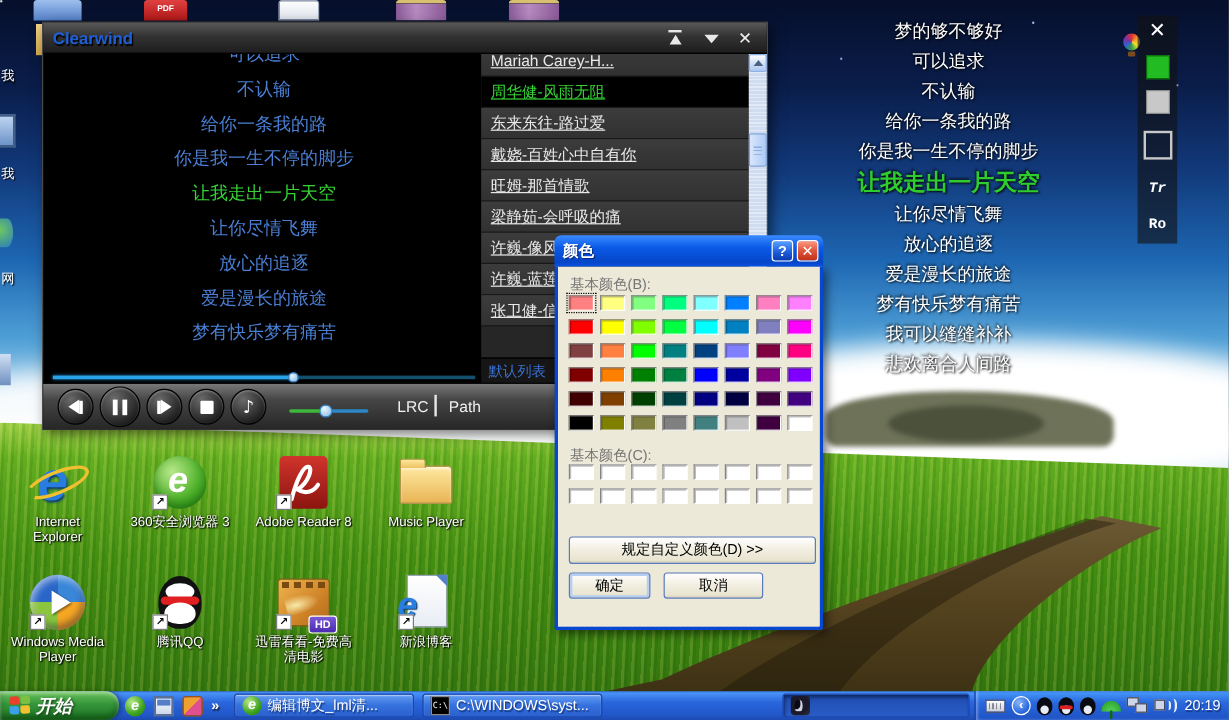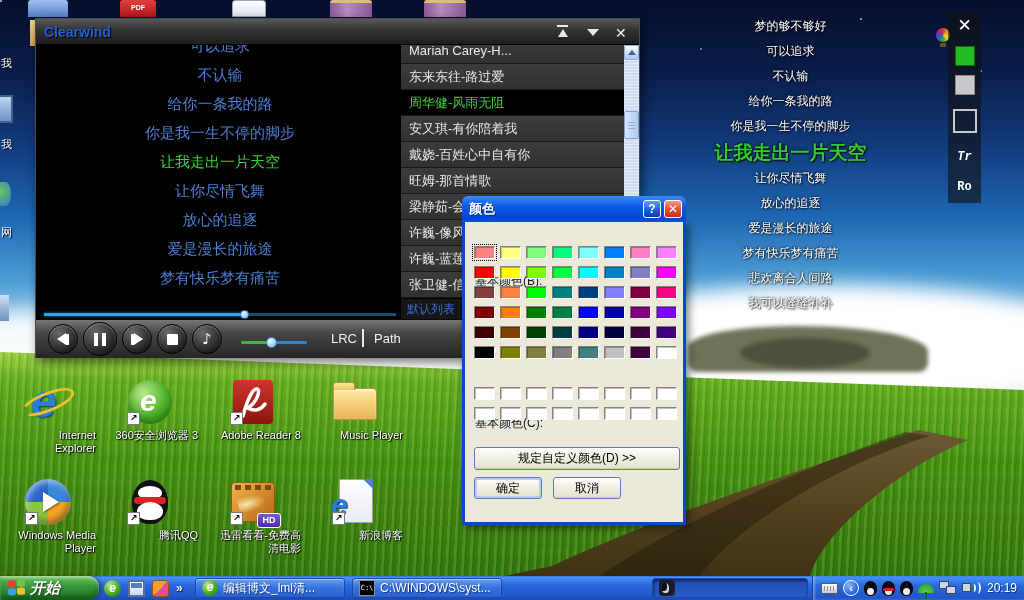--- a/index.html
+++ b/index.html
@@ -35,21 +35,21 @@
   #peek5 { left:424px; width:42px; background:linear-gradient(90deg,#8a5a98,#b88ac0 40%,#8a5a98); border-top:3px solid #d8c070;}
   .sliver { position:absolute; color:#fff; font-size:11px; text-shadow:1px 1px 1px #000; }
   #sl-mon { left:0; top:95px; width:13px; height:28px; background:linear-gradient(#bcd4f0,#6e93c8); border:2px solid #44608a; border-left:none; }
   #sl-globe { left:0; top:182px; width:11px; height:24px; background:radial-gradient(circle at 0 40%,#6ec85e,#2a7ac0); border-radius:0 50% 50% 0; }
   #sl-ico3 { left:0; top:295px; width:9px; height:26px; background:linear-gradient(#cfe0f4,#7090c0); }
   #sl-folder { left:30px; top:20px; width:6px; height:26px; background:linear-gradient(#f2d488,#d4a84c); }
 
   
   .dicon { position:absolute; width:96px; text-align:center; cursor:default; }
   .dicon .art { position:relative; width:48px; height:48px; margin:0 auto; }
-  .dicon .lbl { margin-top:3px; color:#fff; font-size:11px; line-height:13px; text-shadow:1px 1px 1px #000, 0 0 2px #000; white-space:pre-line;text-align:right; }
+  .dicon .lbl { margin-top:3px; color:#fff; font-size:11px; line-height:13px; text-shadow:1px 1px 1px #000, 0 0 2px #000; white-space:pre-line; }
   .shortcut { position:absolute; left:1px; bottom:1px; width:13px; height:13px; background:#fff; border:1px solid #7a7a7a; font-size:9px; line-height:11px; color:#000; text-align:center; font-weight:bold; }
   
   .ie-e { position:absolute; left:7px; top:-4px; font-size:46px; font-weight:bold; color:#2a7de0; text-shadow:1px 1px 2px #0a3a70; font-style:italic; }
   .ie-ring { position:absolute; left:-4px; top:14px; width:56px; height:20px; border:3px solid #f0c030; border-left-color:transparent; border-radius:50%; transform:rotate(-22deg); }
   
   .g360 { position:absolute; inset:2px; border-radius:50%; background:radial-gradient(circle at 35% 30%,#b8e88a,#52b32c 55%,#1f8a12); box-shadow:inset 0 -4px 8px rgba(0,60,0,.4); }
   .g360 span { position:absolute; left:12px; top:4px; font-size:30px; font-weight:bold; color:#fff; font-style:italic; }
   
   .adobe { position:absolute; inset:2px 4px; background:linear-gradient(#d0342c,#8c1410); border-radius:4px; }
   
@@ -88,21 +88,21 @@
   #player-lyrics { position:absolute; left:0; right:0; top:-14px; text-align:center; }
   #player-lyrics .lyric-line { height:29px; line-height:29px; color:var(--lyric-blue,#4a7fd4); font-size:15px; }
   #player-lyrics .lyric-line.active { color:var(--lyric-green,#35d435); }
   #p-progress { position:absolute; left:5px; top:264px; width:352px; height:10px; cursor:pointer; }
   .prog-done { position:absolute; left:0; top:4px; height:3px; width:57%; background:#29a3e8; box-shadow:0 0 3px #1a7ab8; }
   .prog-rest { position:absolute; right:0; top:4px; height:3px; width:43%; background:#13506e; }
   .prog-thumb { position:absolute; left:56%; top:1px; width:9px; height:9px; border-radius:50%; background:radial-gradient(circle at 35% 30%,#eaf6ff,#7db8e8); border:1px solid #3a86c8; }
 
   #playlist { position:absolute; left:365px; top:26px; width:223px; height:253px; overflow:hidden; background:#262626; }
   #playlist-rows { margin-top:-7px; }
-  .pl-row { height:26px; line-height:25px; padding-left:8px; font-size:13px; color:#e8e8e8; background:linear-gradient(#3c3c3c,#313131); border-bottom:1px solid #191919; white-space:nowrap; overflow:hidden; cursor:pointer; }
+  .pl-row { height:26px; line-height:25px; padding-left:8px; font-size:13px; color:#e8e8e8; background:linear-gradient(#3c3c3c,#313131); border-bottom:1px solid #191919; white-space:nowrap; overflow:hidden; cursor:pointer;text-decoration:underline; }
   .pl-row.selected { background:#000; color:var(--lyric-green,#35d435); }
   #pl-footer { position:absolute; left:365px; top:279px; width:238px; height:21px; background:#161616; border-top:1px solid #000; color:#3a6fd0; font-size:12px; line-height:20px; padding-left:6px; }
 
   #scrollbar { position:absolute; left:588px; top:26px; width:15px; height:253px; background:#cfdcf2; }
   #scrollbar::before { content:""; position:absolute; inset:0; background:repeating-linear-gradient(180deg, rgba(255,255,255,.8) 0 1px, transparent 1px 3px); opacity:.5; }
   .sb-btn { position:absolute; left:0; width:15px; height:15px; background:linear-gradient(#fdfefe,#cbdcf6 60%,#b0c8ee); border:1px solid #8cb0e8; border-radius:2px; display:flex; align-items:center; justify-content:center; cursor:pointer; }
   .sb-up { top:0; } .sb-down { bottom:0; }
   .sb-tri-up { border-bottom:5px solid #4d6185; border-left:4px solid transparent; border-right:4px solid transparent; }
   .sb-tri-dn { border-top:5px solid #4d6185; border-left:4px solid transparent; border-right:4px solid transparent; }
   #sb-thumb { position:absolute; left:0; top:66px; width:15px; height:28px; background:linear-gradient(90deg,#d8e6fb,#aecbf5); border:1px solid #7da2d8; border-radius:2px; cursor:grab; }
@@ -127,34 +127,34 @@
 
   
   #dialog { position:absolute; left:462px; top:222px; width:224px; height:303px; background:#ece9d8; border:3px solid #0847d0; border-top:none; border-radius:0 0 3px 3px; box-shadow:3px 3px 8px rgba(0,0,0,.5); font-size:12px; z-index:40; }
   #d-title { position:absolute; left:-3px; top:-26px; width:224px; height:26px; border-radius:6px 6px 0 0;
     background:linear-gradient(#3b8bff,#0a5ae8 40%,#0646c8 86%,#0a51e0); display:flex; align-items:center; padding:0 4px 0 7px; }
   #d-title .t { color:#fff; font-weight:bold; font-size:13px; text-shadow:1px 1px 1px #00257a; }
   #d-title .btns { margin-left:auto; display:flex; gap:3px; }
   .d-btn { width:18px; height:18px; border-radius:3px; border:1px solid #fff; color:#fff; font-weight:bold; font-size:12px; display:flex; align-items:center; justify-content:center; cursor:pointer; }
   .d-help { background:linear-gradient(#5aa0ff,#1a5ad8 60%,#0a3ab0); }
   .d-close { background:linear-gradient(#ff9a80,#e25a42 45%,#c03018); }
-  .d-label { position:absolute; left:10px; color:#0f172a;margin-top:44px; }
+  .d-label { position:absolute; left:10px; color:#737373; }
   #d-basic-lbl { top:7px; } #d-custom-lbl { top:149px; }
   .swgrid { position:absolute; left:9px; display:flex; flex-wrap:wrap; gap:7px 5px; width:206px; }
   #basic-colors { top:24px; } #custom-colors { top:165px; }
   .swatch { width:21px; height:13px; border:1px solid; border-color:#848284 #fff #fff #848284; box-shadow:inset 1px 1px 0 rgba(0,0,0,.25); cursor:pointer; background:#fff; }
   .swatch.selected { outline:1px dotted #000; outline-offset:1px; }
   .xpbtn { position:absolute; background:linear-gradient(#fff,#f2efe2 45%,#e8e4d0 90%,#d0cbb2); border:1px solid #5a7cbe; border-radius:3px; color:#000; font-size:12px; display:flex; align-items:center; justify-content:center; cursor:pointer; }
   #d-define { left:9px; top:225px; width:206px; height:23px; }
   #d-ok { left:9px; top:255px; width:68px; height:22px; box-shadow:inset 0 0 0 2px #b5cef2; }
-  #d-cancel { left:88px; top:255px; width:68px; height:22px; }
+  #d-cancel { left:88px; top:255px; width:83px; height:22px; }
 
   
   #desktop-lyrics { position:absolute; left:638px; top:14px; width:305px; text-align:center; z-index:6; }
-  #desktop-lyric-lines .dl-line { height:25px; line-height:25px; color:#fff; font-size:12px; text-shadow:1px 1px 2px #000, -1px -1px 2px rgba(0,0,0,.6); white-space:nowrap; }
+  #desktop-lyric-lines .dl-line { height:25px; line-height:25px; color:#fff; font-size:15px; text-shadow:1px 1px 2px #000, -1px -1px 2px rgba(0,0,0,.6); white-space:nowrap; }
   #desktop-lyric-lines .dl-line.active { color:var(--desktop-lyric-green,#2ecc2e); font-size:19px; font-weight:bold; height:27px; line-height:27px; }
 
   #lyr-toolbar { position:absolute; left:948px; top:13px; width:33px; height:190px; background:rgba(18,18,20,.62); z-index:7; display:flex; flex-direction:column; align-items:center; }
   #lt-close { color:#fff; font-size:17px; font-weight:bold; margin-top:4px; cursor:pointer; line-height:18px; }
   .lt-sw { width:20px; height:20px; cursor:pointer; }
   #lt-green { margin-top:11px; background:#22bb22; border:1px solid #0a6a0a; }
   #lt-gray { margin-top:9px; background:#c8c8c8; border:1px solid #8a8a8a; }
   #lt-pattern { margin-top:14px; width:24px; height:24px; border:2px solid #c8c8c8; background:#0a1228 radial-gradient(circle at 30% 40%, #3a4a9a 1px, transparent 2px), radial-gradient(circle at 70% 60%, #3a4a9a 1px, transparent 2px); cursor:pointer; }
   .lt-txt { color:#fff; font-size:12px; font-weight:bold; font-family:"Liberation Mono","DejaVu Sans Mono",monospace; cursor:pointer; }
   #lt-tr { margin-top:17px;font-style:italic; } #lt-ro { margin-top:16px; }
@@ -349,23 +349,22 @@
       <div id="p-progress">
         <span class="prog-done" style="width: 57%;"></span>
         <span class="prog-rest" style="width: 43%;"></span>
         <span class="prog-thumb" style="left: calc(57% - 5px);"></span>
       </div>
     </div>
     <div id="playlist">
       <div id="playlist-rows">
 
       <div class="pl-row">Mariah Carey-H...</div>
+          <div class="pl-row selected">周华健-风雨无阻</div>
           <div class="pl-row">东来东往-路过爱</div>
-          <div class="pl-row selected">周华健-风雨无阻</div>
-          <div class="pl-row">安又琪-有你陪着我</div>
           <div class="pl-row">戴娆-百姓心中自有你</div>
           <div class="pl-row">旺姆-那首情歌</div>
           <div class="pl-row">梁静茹-会呼吸的痛</div>
           <div class="pl-row">许巍-像风</div>
           <div class="pl-row">许巍-蓝莲</div>
           <div class="pl-row">张卫健-信</div>
         </div>
     </div>
     <div id="pl-footer">默认列表</div>
     <div id="scrollbar">
@@ -415,22 +414,22 @@
     <div class="dl-line">梦的够不够好</div>
         <div class="dl-line">可以追求</div>
         <div class="dl-line">不认输</div>
         <div class="dl-line">给你一条我的路</div>
         <div class="dl-line">你是我一生不停的脚步</div>
         <div class="dl-line active">让我走出一片天空</div>
         <div class="dl-line">让你尽情飞舞</div>
         <div class="dl-line">放心的追逐</div>
         <div class="dl-line">爱是漫长的旅途</div>
         <div class="dl-line">梦有快乐梦有痛苦</div>
+        <div class="dl-line">我可以缝缝补补</div>
         <div class="dl-line">悲欢离合人间路</div>
-        <div class="dl-line">我可以缝缝补补</div>
       </div>
   </div>
   <div id="balloon">
       <div class="b"></div>
       <div class="k"></div>
     </div>
   <div id="lyr-toolbar">
     <span id="lt-close">✕</span>
     <span class="lt-sw" id="lt-green"></span>
     <span class="lt-sw" id="lt-gray"></span>

